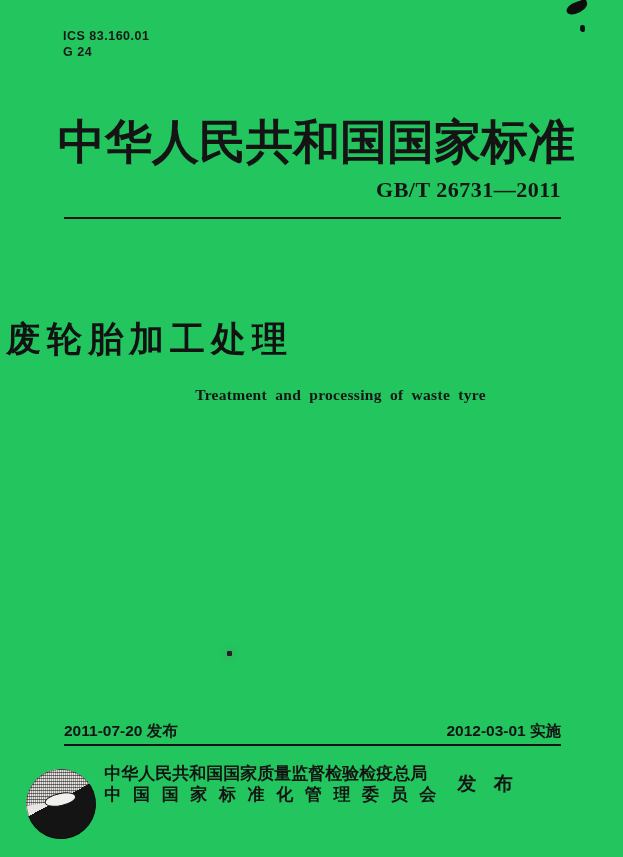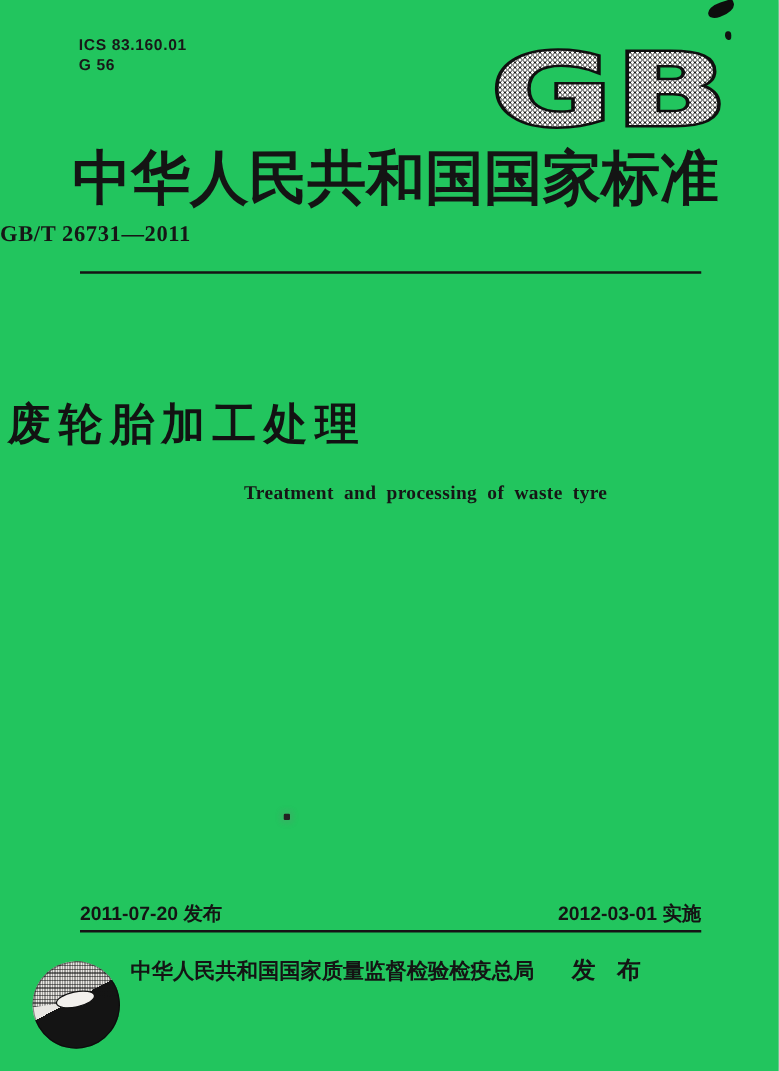--- a/index.html
+++ b/index.html
@@ -71,22 +71,22 @@
     white-space: nowrap;
     text-align: justify;
     text-align-last: justify;
     color: #141414;
   }
 
   .std-number {
     position: absolute;
     top: 177px; left: 0;
     width: 561px;
-    text-align: left;
-    font-size: 18px;
+    text-align: right;
+    font-size: 22px;
     font-weight: bold;
     letter-spacing: .5px;
     color: #161616;
   }
 
   .rule-top {
     position: absolute;
     top: 217px; left: 64px;
     width: 497px; height: 2px;
     background: #151515;
@@ -214,54 +214,44 @@
 <body>
 
 <div class="page">
 
   <div class="artifact-blob"></div>
   <div class="artifact-dot"></div>
   <div class="speck"></div>
 
   <div class="ics-block">
     <div>ICS 83.160.01</div>
-    <div>G 56</div>
-  </div>
-
-  <div class="gb-logo">
-    <svg width="202" height="74" viewBox="0 0 202 74" xmlns="http://www.w3.org/2000/svg">
-      <defs>
-        <pattern id="hatch" width="4" height="4" patternUnits="userSpaceOnUse">
-          <rect width="4" height="4" fill="#fdfdfc"></rect>
-          <path d="M0 0 L4 4 M0 4 L4 0" stroke="#1c1c1c" stroke-width="0.8"></path>
-        </pattern>
-      </defs>
-      <text x="101" y="66" text-anchor="middle" font-family="'DejaVu Sans', sans-serif" font-weight="bold" font-size="80" letter-spacing="2" textLength="192" lengthAdjust="spacingAndGlyphs" fill="url(#hatch)" stroke="#0f0f0f" stroke-width="4" paint-order="stroke">GB</text>
-    </svg>
-  </div>
+    <div>G 24</div>
+  </div>
+
 
   <div class="std-title">中华人民共和国国家标准</div>
 
   <div class="std-number">GB/T 26731—2011</div>
 
   <hr class="rule-top">
 
   <div class="main-title">废轮胎加工处理</div>
   <div class="sub-title">Treatment and processing of waste tyre</div>
 
   <div class="date-row">
     <span>2011-07-20 发布</span>
     <span>2012-03-01 实施</span>
   </div>
 
   <hr class="rule-bottom">
 
   <div class="issuer-row">
     <div class="issuer-lines">
       <div class="issuer-line1">中华人民共和国国家质量监督检验检疫总局</div>
+      <div class="issuer-line2">中国国家标准化管理委员会</div>
     </div>
     <div class="publish-label">发 布</div>
   </div>
 
   <div class="seal">
     <div class="seal-texture"></div>
     <div class="seal-center"></div>
   </div>
 
 </div>

